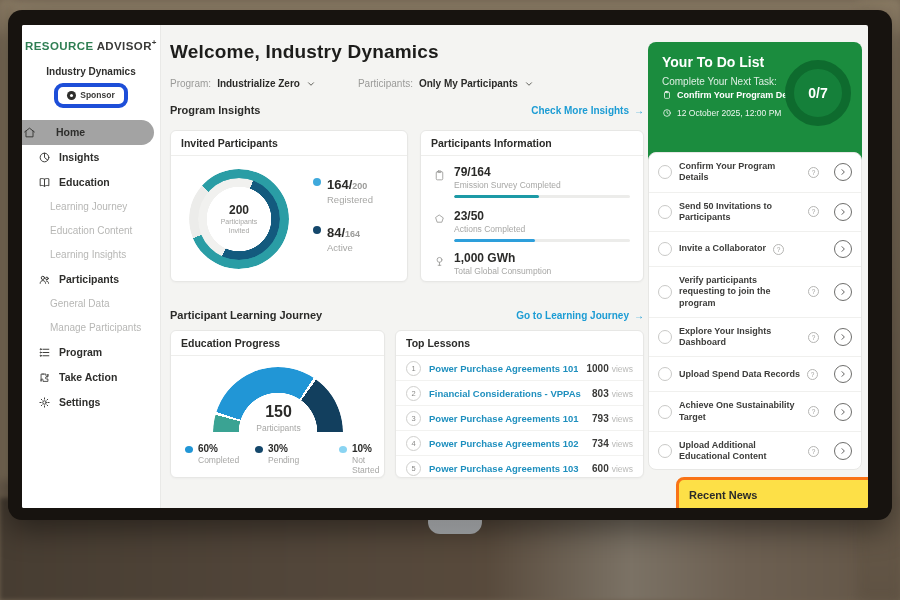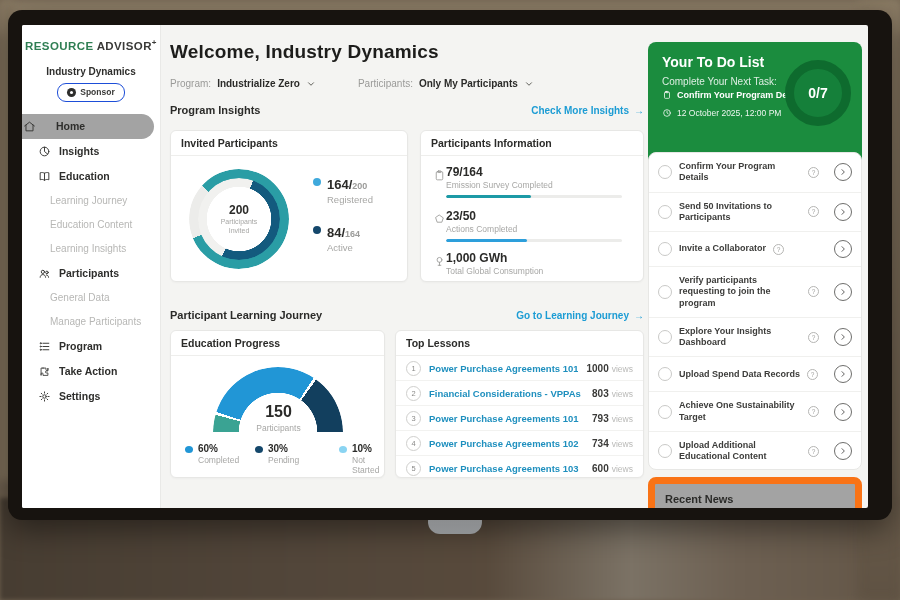--- a/index.html
+++ b/index.html
@@ -14,21 +14,21 @@
   .stand{left:428px;top:510px;width:54px;height:24px;border-radius:12px;
     background:linear-gradient(180deg,#eceef0,#aeb2b5);z-index:1;}
   .monitor{left:8px;top:10px;width:884px;height:510px;background:#17130f;border-radius:14px;
     z-index:2;box-shadow:0 10px 30px rgba(0,0,0,.45);}
   .screen{left:14px;top:15px;width:846px;height:483px;background:#f4f4f2;overflow:hidden;border-radius:2px;}
   
   .sidebar{left:0;top:0;width:138px;height:483px;background:#fff;border-right:1px solid #e9e9e7;}
   .logo{margin:13px 0 0;text-align:center;font-size:11.5px;font-weight:bold;letter-spacing:.4px;}
   .logo .g{color:#2f7e53;} .logo .d{color:#3a3a38;} .logo sup{font-size:8px;}
   .org{margin-top:14px;text-align:center;font-size:10px;font-weight:bold;color:#2e2e2c;}
-  .badge{margin:6px auto 0;width:66px;height:17px;border:1px solid #1d4ed8;border-radius:9px;
+  .badge{margin:6px auto 0;width:66px;height:17px;border:4px solid #1d4ed8;border-radius:9px;
     display:flex;align-items:center;justify-content:center;gap:4px;font-size:8.5px;font-weight:bold;color:#3a3a38;background:#fff;}
   .badge .bdot{width:9px;height:9px;border-radius:50%;background:#2e2e2c;position:relative;}
   .badge .bdot::after{content:"";position:absolute;left:3px;top:3px;width:3px;height:3px;border-radius:50%;background:#fff;}
   .nav{margin-top:12px;}
   .nav-item{display:flex;align-items:center;gap:8px;height:25px;padding-left:16px;
     font-size:10.5px;font-weight:bold;color:#2e2e2c;cursor:pointer;}
   .nav-item svg{width:13px;height:13px;stroke:#3a3a38;fill:none;stroke-width:1.8;stroke-linecap:round;stroke-linejoin:round;flex:0 0 13px;}
   .nav-item.active{background:#a3a3a3;width:132px;border-radius:0 14px 14px 0;padding-left:1px;box-sizing:border-box;gap:20px;}
   .nav-sub{display:block;height:24px;line-height:24px;padding-left:28px;font-size:10px;color:#b7b7b5;font-weight:normal;cursor:pointer;}
   
@@ -54,21 +54,21 @@
     mask:radial-gradient(circle,transparent 32px,#000 32.5px);}
   .donut-center{position:absolute;inset:24px;display:flex;flex-direction:column;align-items:center;justify-content:center;text-align:center;}
   .donut-center .dv{font-size:12px;font-weight:800;color:#2b2b29;}
   .donut-center .dl{font-size:7px;color:#a7a7a5;line-height:1.3;width:52px;}
   .dleg{position:absolute;left:142px;display:flex;gap:6px;align-items:flex-start;}
   .dot{width:8px;height:8px;border-radius:50%;margin-top:3px;flex:0 0 8px;}
   .dleg .num{font-size:13px;font-weight:800;color:#2b2b29;}
   .dleg .den{font-size:9px;font-weight:bold;color:#9b9b99;}
   .dleg .lab{font-size:9.5px;color:#a7a7a5;margin-top:1px;}
   
-  .stat{position:absolute;left:12px;width:196px;display:flex;gap:0;}
+  .stat{position:absolute;left:12px;width:196px;display:flex;gap:8px;}
   .stat svg{width:13px;height:13px;stroke:#9a9a98;fill:none;stroke-width:1.6;stroke-linecap:round;stroke-linejoin:round;flex:0 0 13px;margin-top:4px;}
   .stat .sv{font-size:12px;font-weight:800;color:#2b2b29;}
   .stat .sl{font-size:8.5px;color:#a7a7a5;margin-top:1px;}
   .sbar{width:176px;height:3px;border-radius:2px;background:#ececea;margin-top:5px;overflow:hidden;}
   .sbar-f{height:3px;border-radius:2px;}
   
   .gauge-wrap{position:absolute;left:42px;top:36px;width:130px;height:66px;overflow:hidden;}
   #gauge-arc{position:absolute;left:0;top:0;width:130px;height:130px;border-radius:50%;
     -webkit-mask:radial-gradient(circle,transparent 39px,#000 39.5px);mask:radial-gradient(circle,transparent 39px,#000 39.5px);}
   .gauge-val{position:absolute;left:0;top:72px;width:215px;text-align:center;font-size:16px;font-weight:800;color:#2b2b29;}
@@ -98,21 +98,21 @@
   .task-row{display:flex;align-items:center;gap:7px;padding:8px 9px;border-top:1px solid #f0f0ee;cursor:pointer;}
   .task-row:first-of-type{border-top:none;}
   .task-check{width:12px;height:12px;border:1.3px solid #c9c9c7;border-radius:50%;flex:0 0 12px;}
   .task-label{font-size:9px;font-weight:600;color:#3c3c3a;line-height:1.25;max-width:122px;}
   .task-info{width:9px;height:9px;border:1px solid #b5b5b3;border-radius:50%;flex:0 0 9px;color:#a0a09e;
     font-size:6.5px;display:flex;align-items:center;justify-content:center;}
   .task-info::before{content:"?";}
   .task-go{margin-left:auto;width:16px;height:16px;border:1.3px solid #6e6e6c;border-radius:50%;flex:0 0 16px;
     display:flex;align-items:center;justify-content:center;}
   .task-go svg{width:8px;height:8px;stroke:#3a3a38;fill:none;stroke-width:2.4;stroke-linecap:round;stroke-linejoin:round;}
-  .news-card{left:626px;top:452px;width:214px;height:44px;background:#a3a3a3;border:7px solid #f97316;border-radius:8px;box-sizing:border-box;}
+  .news-card{left:654px;top:452px;width:214px;height:44px;background:#fde047;border:3px solid #f97316;border-radius:8px;box-sizing:border-box;}
   .news-card .card-h{border-bottom:none;height:30px;line-height:30px;font-size:11px;}
 </style>
 </head>
 <body>
 
 <div class="abs bg-top"></div>
 <div class="abs bg-left"></div>
 <div class="abs bg-bottom"></div>
 <div class="abs bg-right"></div>
 <div class="abs stand"></div>

